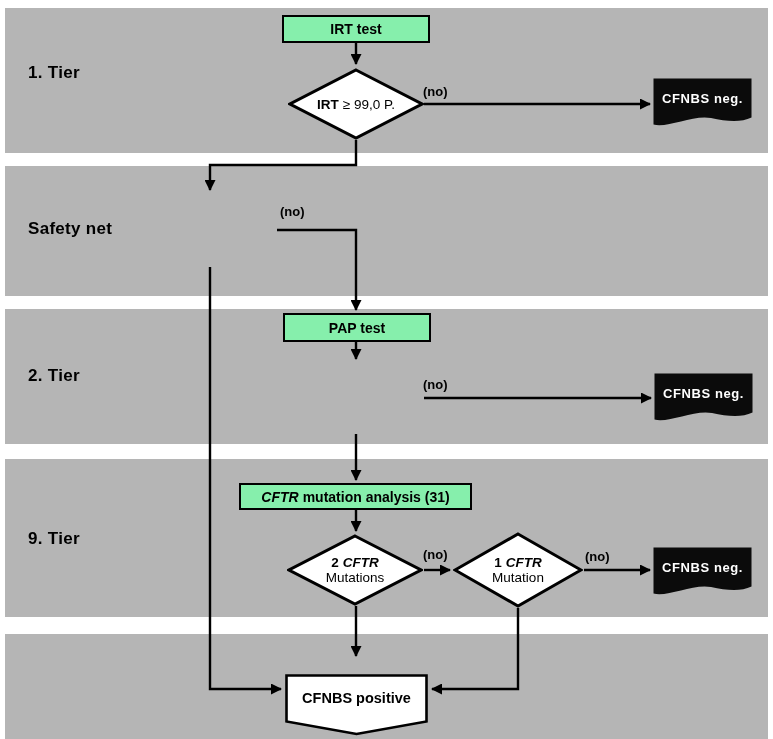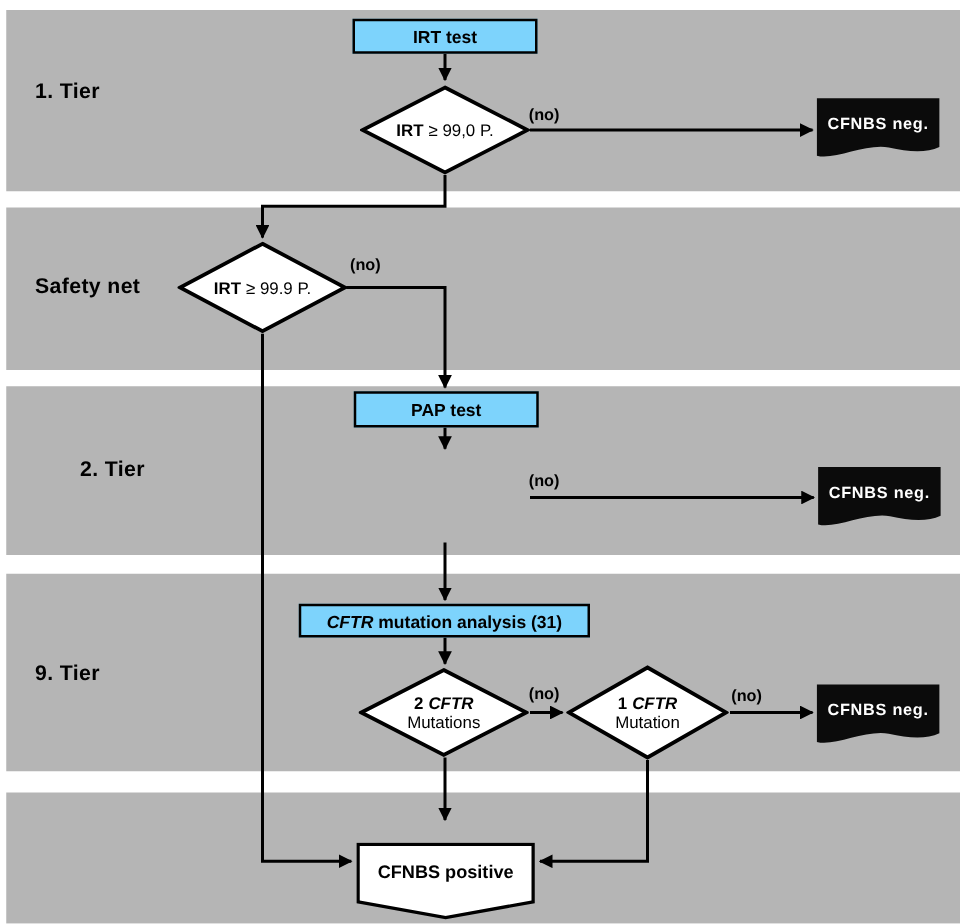--- a/index.html
+++ b/index.html
@@ -6,21 +6,21 @@
   .canvas{
     position:relative;width:773px;height:739px;background:#fff;overflow:hidden;
     font-family:"Liberation Sans",sans-serif;color:#000;
   }
   .band{position:absolute;left:5px;width:763px;background:#b5b5b5;}
   .tier-label{position:absolute;left:28px;font-size:17px;font-weight:bold;letter-spacing:.3px;}
   .connectors{position:absolute;left:0;top:0;width:773px;height:739px;}
   .connectors path{fill:none;stroke:#000;stroke-width:2.4px;}
   .node{position:absolute;}
   .process{
-    background:#7dd3fc;border:2.5px solid #000;display:flex;align-items:center;justify-content:center;
+    background:#86efac;border:2.5px solid #000;display:flex;align-items:center;justify-content:center;
     font-size:14px;font-weight:bold;box-sizing:border-box;
   }
   .diamond svg{position:absolute;left:0;top:0;width:100%;height:100%;}
   .diamond polygon{fill:#fff;stroke:#000;stroke-width:3px;}
   .dtext{
     position:absolute;inset:0;display:flex;flex-direction:column;align-items:center;justify-content:center;
     font-size:13.5px;line-height:15px;text-align:center;
   }
   .b{font-weight:bold;}
   .i{font-style:italic;}
@@ -47,21 +47,21 @@
 <div class="canvas">
 
   <div class="band" style="top:8px;height:145px;"></div>
   <div class="band" style="top:166px;height:130px;"></div>
   <div class="band" style="top:309px;height:135px;"></div>
   <div class="band" style="top:459px;height:158px;"></div>
   <div class="band" style="top:634px;height:105px;"></div>
 
   <div class="tier-label" style="top:63px;">1. Tier</div>
   <div class="tier-label" style="top:219px;text-align:right;">Safety net</div>
-  <div class="tier-label" style="top:366px;margin-left:36px;">2. Tier</div>
+  <div class="tier-label" style="top:366px;">2. Tier</div>
   <div class="tier-label" style="top:529px;">9. Tier</div>
 
   <svg class="connectors">
     <defs>
       <marker id="arrow" markerUnits="userSpaceOnUse" markerWidth="11" markerHeight="11" refX="10" refY="5.5" orient="auto">
         <path d="M0,0 L11,5.5 L0,11 Z" style="fill:#000;stroke:none;"></path>
       </marker>
     </defs>
     <path d="M356,43 L356,64" marker-end="url(#arrow)"></path>
     <path d="M424,104 L650,104" marker-end="url(#arrow)"></path>
@@ -93,28 +93,20 @@
 
   <div class="node diamond" style="left:288px;top:68px;width:136px;height:72px;">
     <svg viewBox="0 0 136 72" preserveAspectRatio="none">
         <polygon points="68,2 134,36 68,70 2,36"></polygon>
       </svg>
     <div class="dtext">
       <div><span class="b">IRT</span><span class="gap-l">≥ 99,0 P.</span></div>
     </div>
   </div>
 
-  <div class="node diamond" style="left:142px;top:193px;width:136px;height:74px;">
-    <svg viewBox="0 0 136 74" preserveAspectRatio="none">
-        <polygon points="68,2 134,37 68,72 2,37"></polygon>
-      </svg>
-    <div class="dtext">
-      <div><span class="b">IRT</span><span class="gap-l">≥ 99.9 P.</span></div>
-    </div>
-  </div>
 
 
   <div class="node diamond" style="left:287px;top:534px;width:136px;height:72px;">
     <svg viewBox="0 0 136 72" preserveAspectRatio="none">
         <polygon points="68,2 134,36 68,70 2,36"></polygon>
       </svg>
     <div class="dtext">
       <div><span class="b">2</span><span class="b i gap-l">CFTR</span></div>
       <div>Mutations</div>
     </div>

